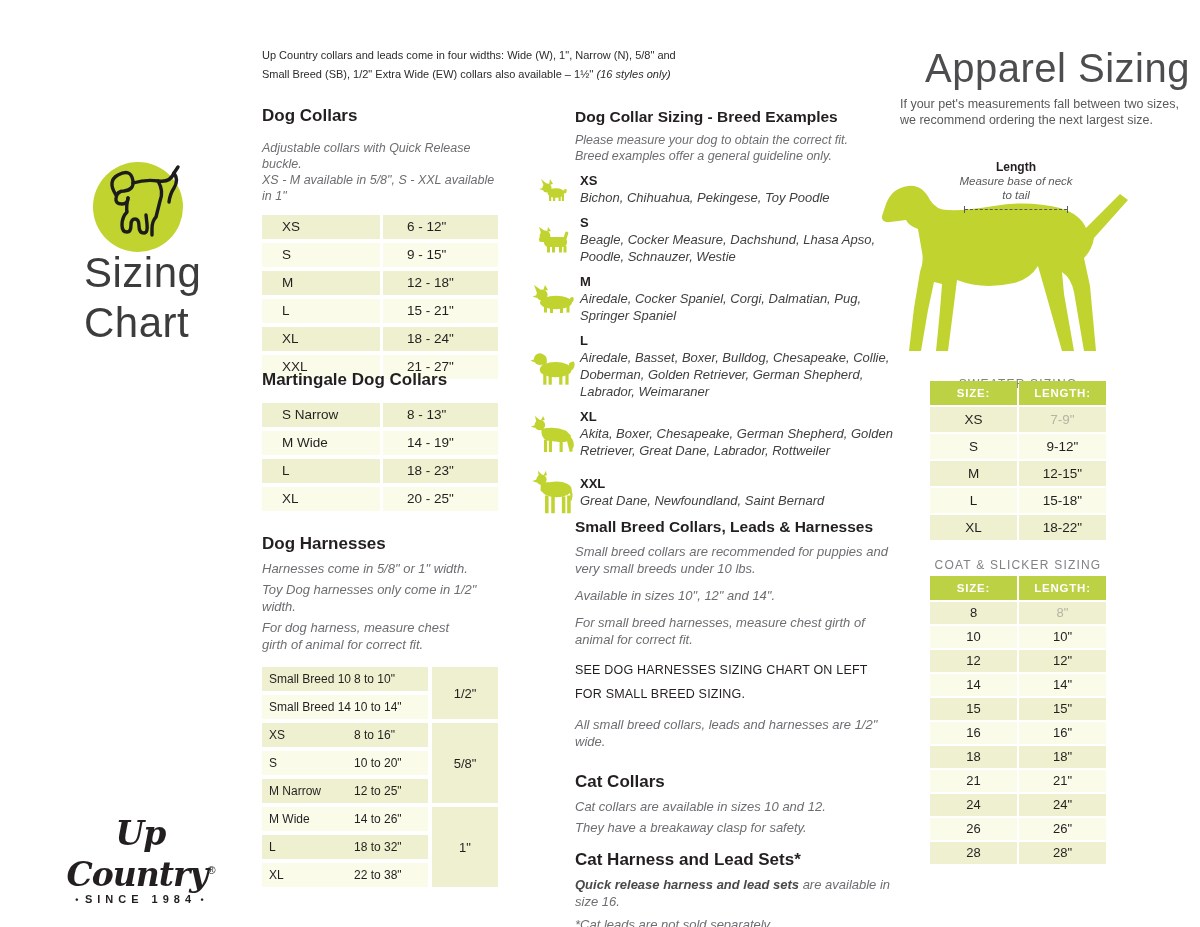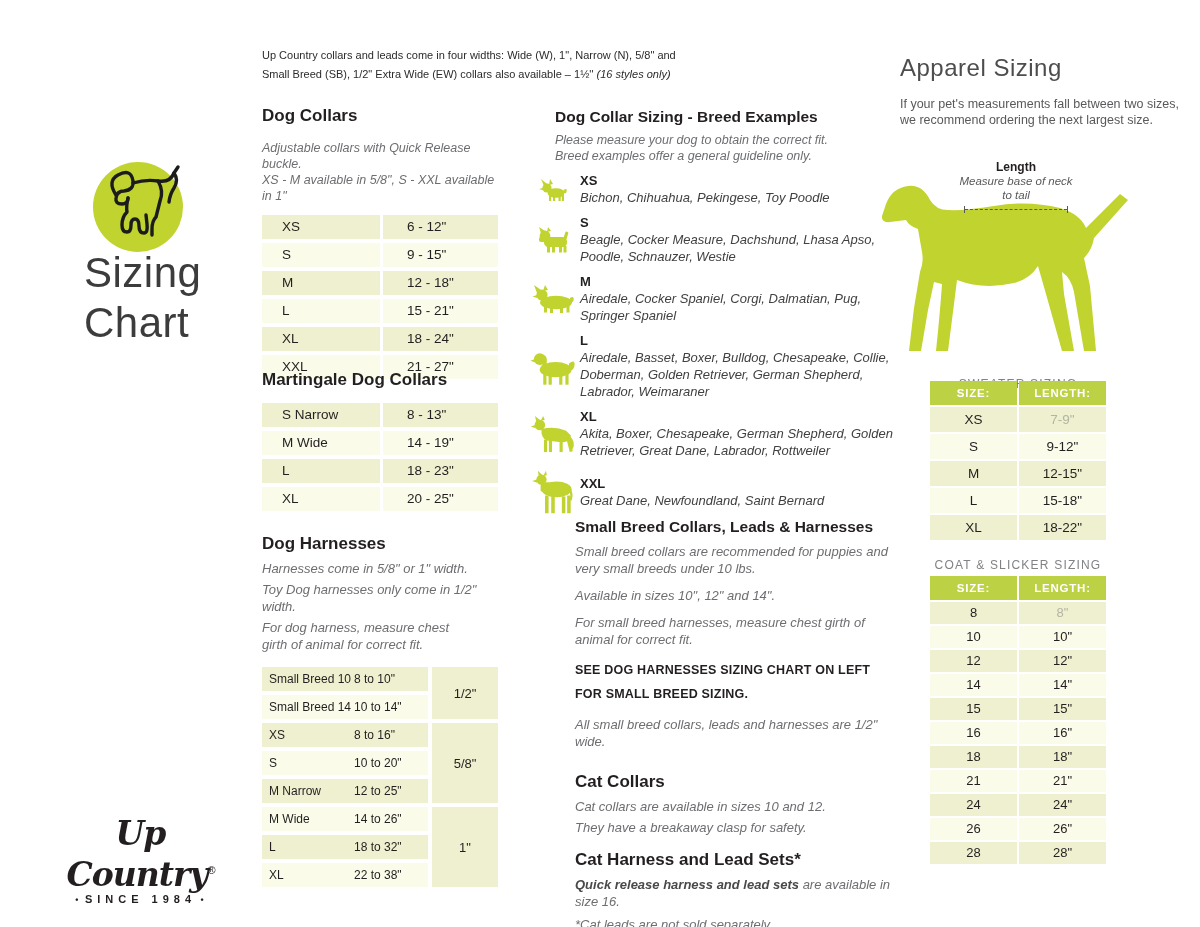--- a/index.html
+++ b/index.html
@@ -57,35 +57,35 @@
   .h-row:nth-child(even){background:var(--row-light);}
   .h-name{width:92px;padding-left:7px;white-space:nowrap;}
   .h-range{flex:1;white-space:nowrap;}
   .h-widths{width:66px;margin-left:4px;display:flex;flex-direction:column;gap:4px;}
   .h-group{background:var(--row-dark);display:flex;align-items:center;justify-content:center;font-size:13px;}
   .h-group.span2{height:52px;}
   .h-group.span3{height:80px;}
 
   
   .breeds{left:530px;top:108px;width:370px;}
-  .breeds .head,.breeds .subs{margin-left:25px;}
+  .breeds .head,.breeds .subs{margin-left:45px;}
   .breed-group{display:flex;align-items:center;margin-top:9px;}
   .bg-icon{width:46px;flex:0 0 46px;display:flex;justify-content:center;align-items:flex-end;}
   .bg-text{flex:1;padding-left:4px;}
   .bg-size{font-weight:bold;font-size:13px;line-height:16px;}
   .bg-breeds{font-style:italic;font-size:13px;line-height:17px;color:#414042;}
 
   
   .midtext{left:575px;top:518px;width:325px;}
   .midtext p{margin-bottom:10px;}
-  .see-bold{font-weight:bold;font-size:12.5px;line-height:24px;color:var(--ink);letter-spacing:.2px;}
+  .see-bold{font-weight:normal;font-size:12.5px;line-height:24px;color:var(--ink);letter-spacing:.2px;}
 
   
   .apparel-head{left:900px;top:48px;width:290px;}
-  .apparel-title{font-size:24px;font-weight:300;color:#4d4d4f;letter-spacing:.5px;line-height:40px;}
+  .apparel-title{font-size:40px;font-weight:300;color:#4d4d4f;letter-spacing:.5px;line-height:40px;text-align:right;}
   .apparel-sub{margin-top:8px;font-size:12.5px;line-height:16px;color:var(--gray-mid);}
   .apparel-dog{left:878px;top:168px;z-index:1;}
   .length-note{left:952px;top:160px;width:128px;text-align:center;z-index:2;}
   .length-note .lbl{font-weight:bold;font-size:12px;}
   .length-note .nt{font-style:italic;font-size:11.5px;line-height:14px;color:var(--gray-mid);}
   .measure-line{margin:4px auto 0;width:104px;height:7px;border-left:1px solid var(--gray-mid);border-right:1px solid var(--gray-mid);position:relative;}
   .measure-line::after{content:"";position:absolute;left:0;right:0;top:3px;border-top:1px dashed var(--gray-mid);}
 
   .size-label{font-size:12px;letter-spacing:1.2px;color:var(--gray-label);text-align:center;}
   .szt{width:176px;}

